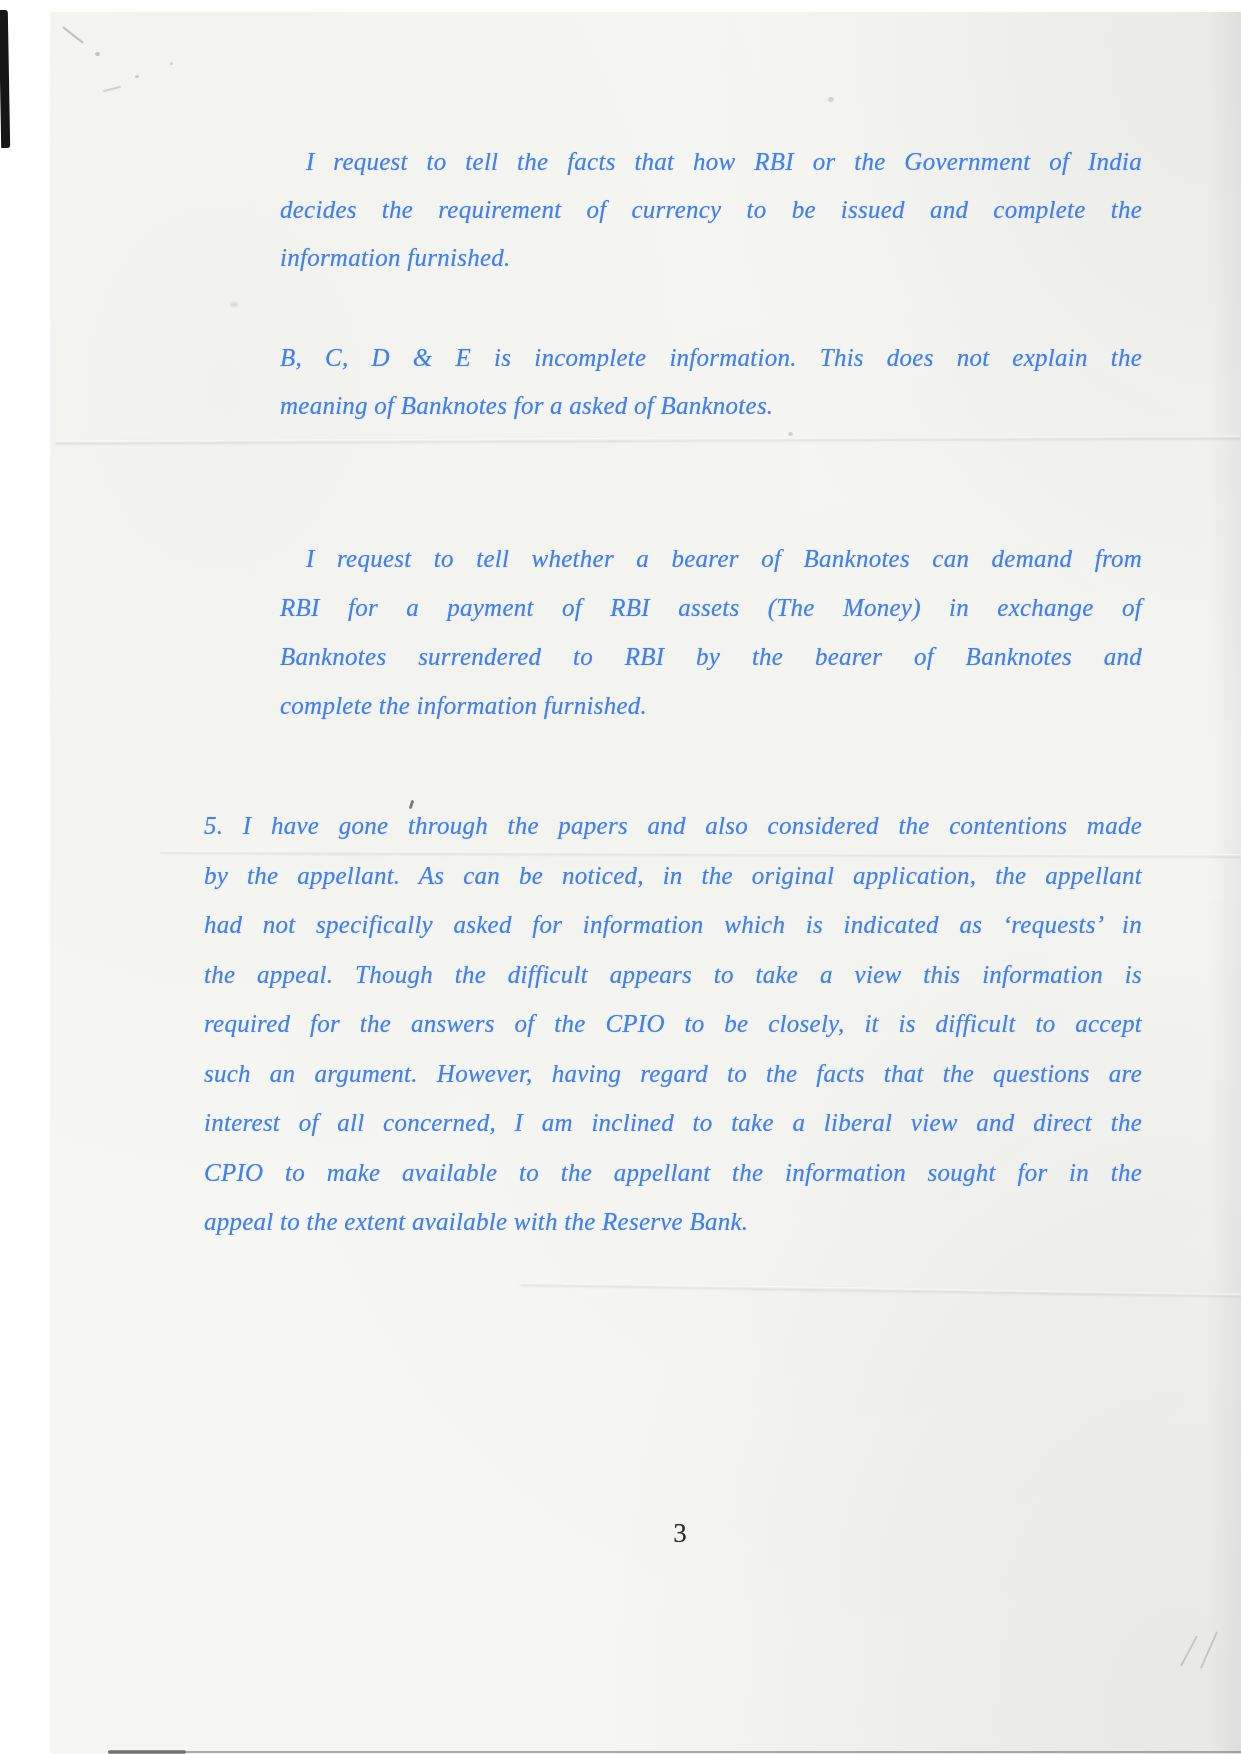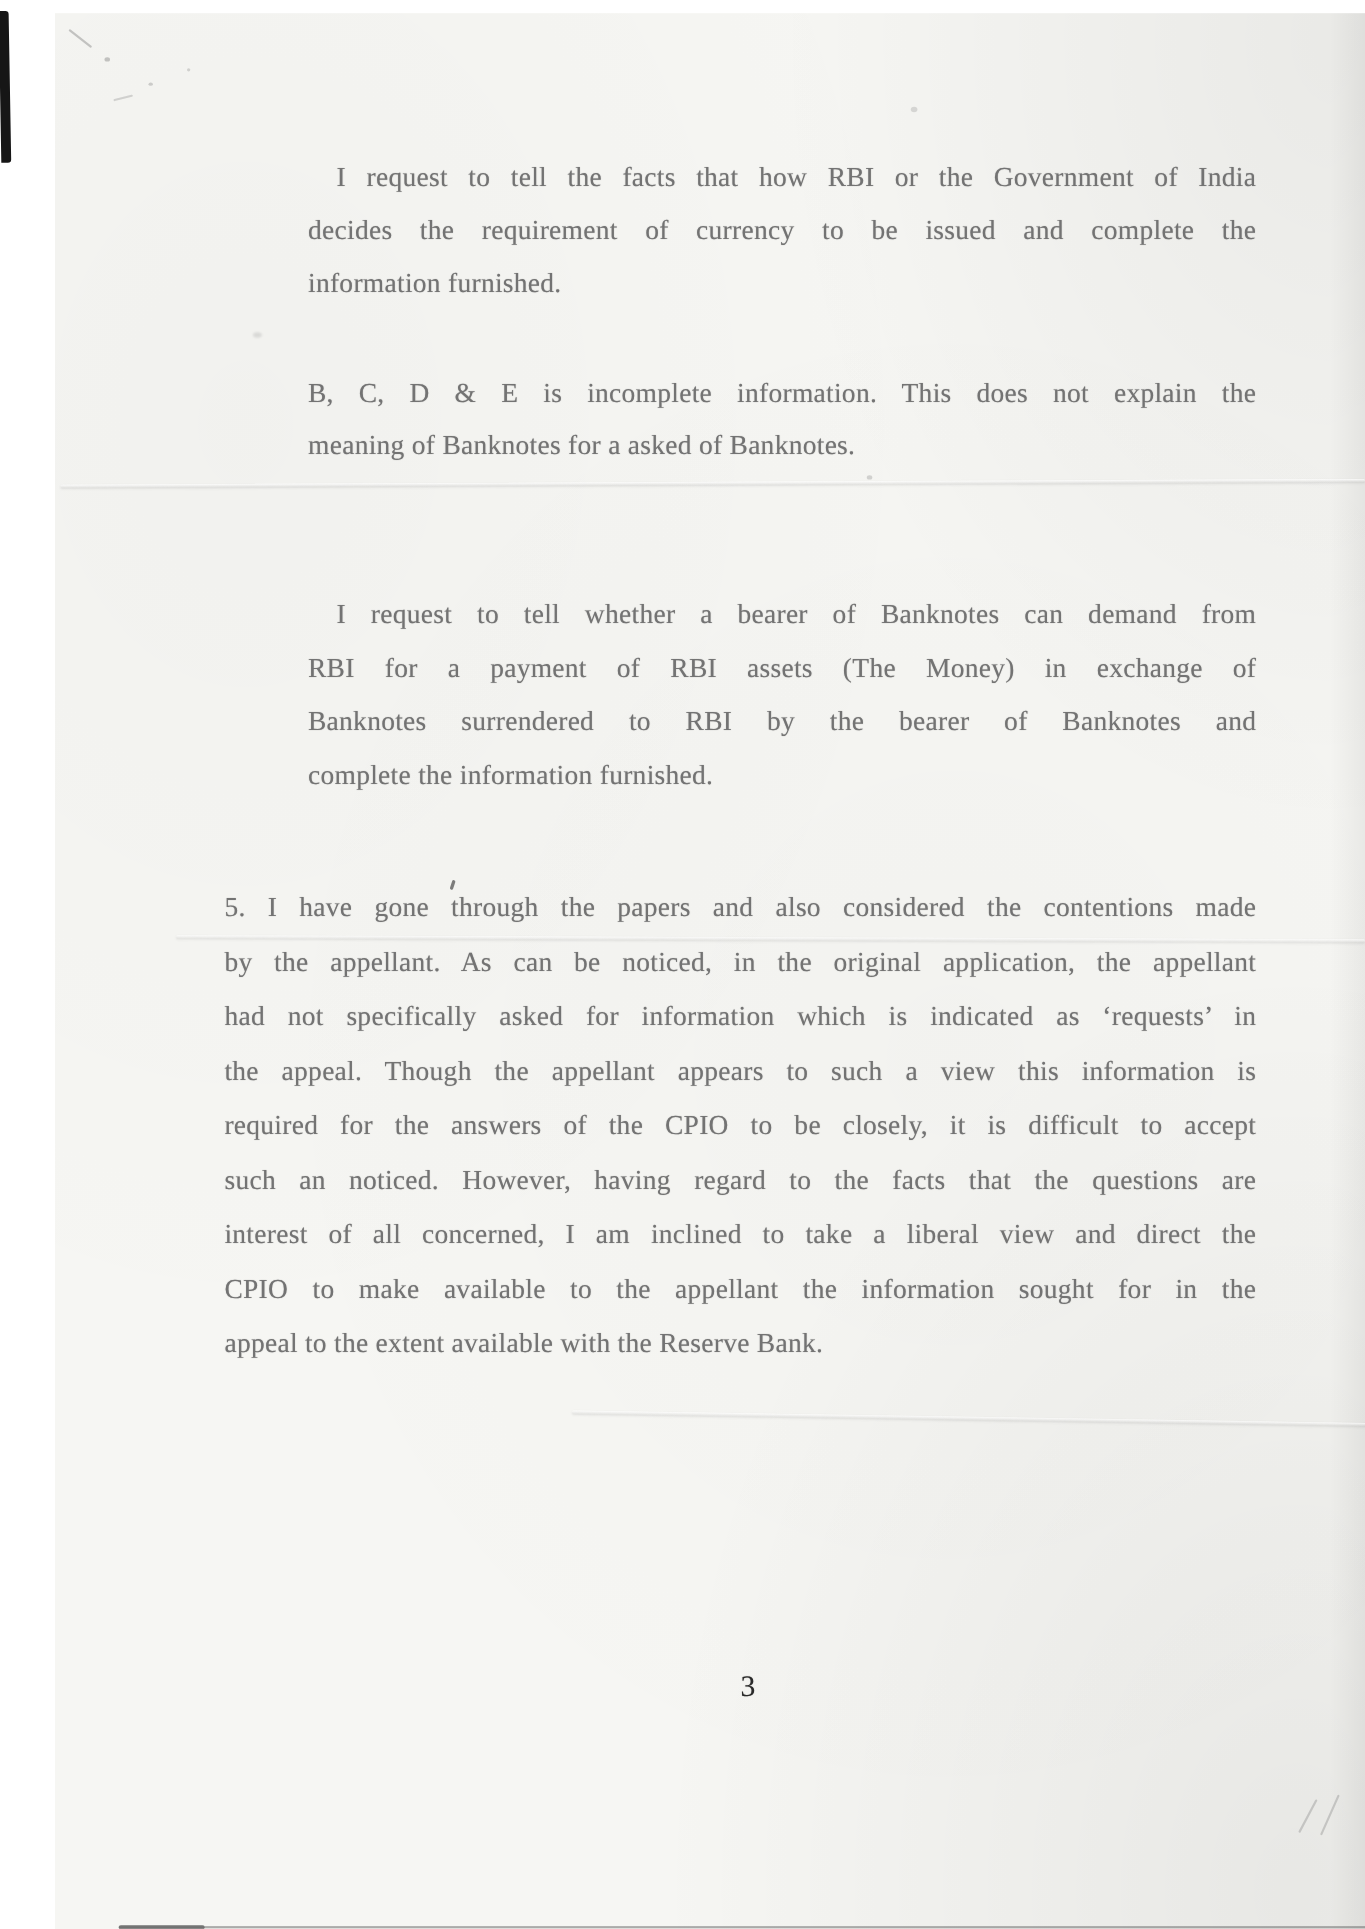--- a/index.html
+++ b/index.html
@@ -17,22 +17,22 @@
       radial-gradient(ellipse at 98% 2%, rgba(0,0,0,0.05), transparent 30%),
       radial-gradient(ellipse at 95% 98%, rgba(0,0,0,0.06), transparent 35%),
       linear-gradient(to right, transparent 97.4%, rgba(0,0,0,0.05)),
       #f6f6f3;
   }
   
   .white-strip-left{position:absolute;left:0;top:0;width:50px;height:100%;background:#ffffff;}
   .white-strip-top{position:absolute;left:0;top:0;width:100%;height:12px;background:#ffffff;}
 
   
-  .para{position:absolute;color:#737373;font-size:25px;letter-spacing:0.25px;
-        text-shadow:0 0 1px rgba(45,45,45,0.35);}
+  .para{position:absolute;color:#3b82f6;font-size:25px;letter-spacing:0.25px;
+        text-shadow:0 0 1px rgba(45,45,45,0.35);font-style:italic;}
   .line{text-align:justify;text-align-last:justify;}
   .line.last{text-align:right;text-align-last:left;}
   .line.ind{text-indent:26px;}
 
   #para-request-currency{top:138px;left:280px;width:862px;line-height:48px;}
   #para-point-iii{top:334px;left:280px;width:862px;line-height:48px;}
   #para-request-bearer{top:534px;left:280px;width:862px;line-height:49px;}
   #para-decision{top:801px;left:204px;width:938px;line-height:49.5px;}
 
   .page-number{position:absolute;top:1518px;left:660px;width:40px;text-align:center;
@@ -112,21 +112,21 @@
   <div class="line ind">I request to tell whether a bearer of Banknotes can demand from</div>
   <div class="line">RBI for a payment of RBI assets (The Money) in exchange of</div>
   <div class="line">Banknotes surrendered to RBI by the bearer of Banknotes and</div>
   <div class="line last">complete the information furnished.</div>
 </div>
 
 <div class="para" id="para-decision">
   <div class="line">5. I have gone through the papers and also considered the contentions made</div>
   <div class="line">by the appellant. As can be noticed, in the original application, the appellant</div>
   <div class="line">had not specifically asked for information which is indicated as ‘requests’ in</div>
-  <div class="line">the appeal. Though the appellant appears to such a view this information is</div>
+  <div class="line">the appeal. Though the difficult appears to take a view this information is</div>
   <div class="line">required for the answers of the CPIO to be closely, it is difficult to accept</div>
-  <div class="line">such an noticed. However, having regard to the facts that the questions are</div>
+  <div class="line">such an argument. However, having regard to the facts that the questions are</div>
   <div class="line">interest of all concerned, I am inclined to take a liberal view and direct the</div>
   <div class="line">CPIO to make available to the appellant the information sought for in the</div>
   <div class="line last">appeal to the extent available with the Reserve Bank.</div>
 </div>
 
 <div class="page-number">3</div>
 
 </body></html>

